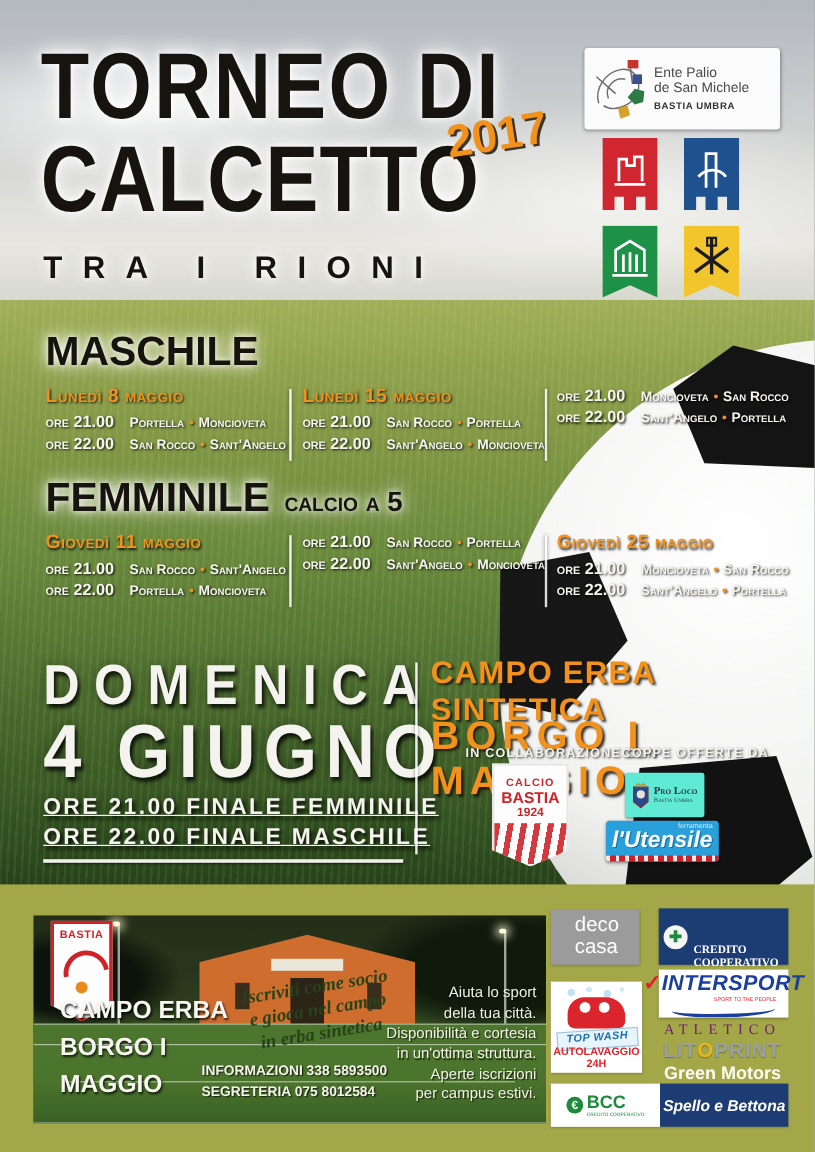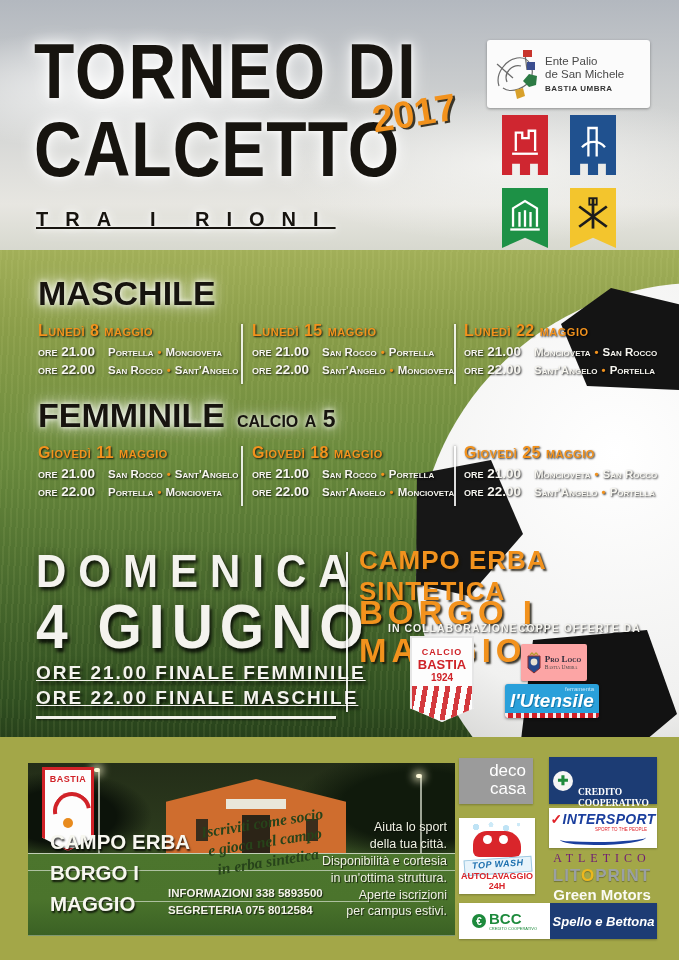--- a/index.html
+++ b/index.html
@@ -27,21 +27,21 @@
   .grunge-white{color:#f4f3ee;font-weight:bold;
      text-shadow:2px 3px 3px rgba(0,0,0,.75),0 0 10px rgba(0,0,0,.35);}
   .grunge-orange{color:#f2921d;font-weight:bold;
      text-shadow:2px 2px 2px rgba(25,20,8,.85);}
   .sc{font-variant:small-caps;}
 
   .title1{left:34px;top:26px;font-size:66px;letter-spacing:2px;transform:scaleY(1.18);transform-origin:top left;}
   .title2{left:34px;top:104px;font-size:66px;letter-spacing:1px;transform:scaleY(1.18);transform-origin:top left;}
   .year{left:372px;top:92px;font-size:38px;color:#f2921d;font-weight:bold;
         transform:rotate(-9deg);text-shadow:2px 2px 0 rgba(30,25,10,.85);}
-  .subtitle{left:36px;top:208px;font-size:20px;letter-spacing:17px;text-decoration:underline;}
+  .subtitle{left:36px;top:208px;font-size:26px;letter-spacing:17px;}
 
   
   .ente-box{left:487px;top:40px;width:163px;height:68px;background:#fbfbfb;border-radius:3px;
             display:flex;align-items:center;box-shadow:0 1px 3px rgba(0,0,0,.35);}
   .ente-text{font-size:11.5px;color:#4a4a4a;line-height:1.15;}
   .ente-city{font-size:8px;font-weight:bold;color:#333;letter-spacing:.5px;margin-top:2px;}
 
   .crest{position:absolute;width:46px;height:60px;}
 
   
@@ -75,21 +75,21 @@
   .cb-badge{left:410px;top:636px;width:64px;height:86px;background:#fdfdfd;border:2px solid #e6e6e6;
      box-sizing:border-box;clip-path:polygon(50% 100%,0 84%,0 0,100% 0,100% 84%);
      text-align:center;color:#cf2328;font-weight:bold;}
   .cb-badge .l1{font-size:9px;margin-top:9px;letter-spacing:1px;}
   .cb-badge .l2{font-size:13px;}
   .cb-badge .l3{font-size:10px;}
   .cb-rays{position:absolute;left:0;bottom:0;width:100%;height:34px;
      background:repeating-linear-gradient(100deg,#cf2328 0 5px,rgba(0,0,0,0) 5px 11px);opacity:.9;}
 
   
-  .proloco{left:521px;top:644px;width:66px;height:37px;background:#fca5a5;border-radius:2px;
+  .proloco{left:521px;top:644px;width:66px;height:37px;background:#5eead4;border-radius:2px;
      display:flex;align-items:center;justify-content:center;gap:4px;box-shadow:0 1px 2px rgba(0,0,0,.4);}
   .pl-name{font-family:"Liberation Serif",serif;font-size:9px;font-weight:bold;color:#2b2b3a;line-height:1.1;}
   .pl-city{font-family:"Liberation Serif",serif;font-size:5.5px;color:#444;}
   .utensile{left:505px;top:684px;width:94px;height:34px;background:#2aa0da;border-radius:3px;
      box-shadow:0 1px 3px rgba(0,0,0,.45);overflow:hidden;}
   .ut-tag{position:absolute;right:5px;top:2px;font-size:6px;color:#cdeafa;}
   .ut-name{position:absolute;left:5px;top:6px;font-size:19px;font-weight:bold;font-style:italic;color:#fff;
      text-shadow:1px 1px 0 #1477ab;}
   .ut-strip{position:absolute;left:0;bottom:0;width:100%;height:5px;background:#d02027;
      background-image:repeating-linear-gradient(90deg,rgba(255,255,255,.9) 0 3px,rgba(0,0,0,0) 3px 8px);}
@@ -131,29 +131,29 @@
      color:#27431a;text-align:center;line-height:1.25;}
   .ph-info{position:absolute;left:140px;top:122px;width:210px;text-align:left;
      font-size:11.5px;font-weight:bold;color:#f3f3e8;line-height:1.5;text-shadow:1px 1px 1px rgba(0,0,0,.7);}
   .ph-msg{position:absolute;right:8px;top:56px;width:130px;text-align:right;font-size:12.5px;
      color:#f0f2e4;line-height:1.35;text-shadow:1px 1px 1px rgba(0,0,0,.7);}
 
   
   .sp{position:absolute;box-shadow:0 1px 2px rgba(0,0,0,.25);}
   .deco{left:459px;top:21px;width:74px;height:46px;background:#9b9b9b;color:#fff;
      padding:4px 7px;box-sizing:border-box;font-size:17px;line-height:1.05;}
-  .deco div{display:flex;justify-content:flex-end;margin-left:13px;}
+  .deco div{display:flex;justify-content:flex-start;margin-left:13px;}
   .credito{left:549px;top:20px;width:108px;height:47px;background:#1c3c74;display:flex;
      align-items:center;gap:5px;padding:4px;box-sizing:border-box;}
   .cr-logo{width:20px;height:20px;border-radius:50%;background:#f5f5f5;flex:none;
      display:flex;align-items:center;justify-content:center;color:#1d8a3c;font-size:13px;font-weight:bold;}
   .cr-text{font-family:"Liberation Serif",serif;color:#fff;font-size:9.5px;font-weight:bold;line-height:1.15;margin-top:46px;}
   .intersport{left:549px;top:71px;width:108px;height:40px;background:#fff;display:flex;
      flex-direction:column;align-items:center;justify-content:center;}
-  .is-row{font-size:14px;font-weight:bold;color:#1b3f9e;font-style:italic;letter-spacing:.3px;}
+  .is-row{font-size:18px;font-weight:bold;color:#1b3f9e;font-style:italic;letter-spacing:.3px;}
   .is-mark{color:#e02128;font-style:normal;}
   .is-tag{font-size:4.5px;color:#e02128;align-self:flex-end;margin-right:10px;}
   .is-swoosh{width:86px;height:10px;border-bottom:3px solid #1b3f9e;border-radius:0 0 60% 40%;}
   .topwash{left:459px;top:81px;width:76px;height:76px;background:#fff;overflow:hidden;}
   .tw-bubbles{position:absolute;left:12px;top:3px;width:50px;height:12px;
      background:radial-gradient(circle 5px at 10% 50%,#bfe3f5 60%,rgba(0,0,0,0) 65%),
        radial-gradient(circle 4px at 40% 30%,#cdeaf8 60%,rgba(0,0,0,0) 65%),
        radial-gradient(circle 5px at 70% 60%,#bfe3f5 60%,rgba(0,0,0,0) 65%),
        radial-gradient(circle 3px at 95% 30%,#cdeaf8 60%,rgba(0,0,0,0) 65%);}
   .tw-car{position:absolute;left:14px;top:13px;width:48px;height:26px;background:#d9252b;
@@ -279,21 +279,20 @@
     <div class="match-row">
       <span class="m-time">ore 21.00</span>
       <span class="m-teams"><span>San Rocco</span><span class="dot">•</span><span>Portella</span></span>
     </div>
     <div class="match-row">
       <span class="m-time">ore 22.00</span>
       <span class="m-teams"><span>Sant'Angelo</span><span class="dot">•</span><span>Moncioveta</span></span>
     </div>
   </div>
   <div class="day-col z2" style="left:464px;top:322px;">
-    <div class="day-date">Lunedì 22 maggio</div>
     <div class="match-row">
       <span class="m-time">ore 21.00</span>
       <span class="m-teams"><span>Moncioveta</span><span class="dot">•</span><span>San Rocco</span></span>
     </div>
     <div class="match-row">
       <span class="m-time">ore 22.00</span>
       <span class="m-teams"><span>Sant'Angelo</span><span class="dot">•</span><span>Portella</span></span>
     </div>
   </div>
   <div class="vsep z2" style="left:241px;top:324px;height:60px;"></div>
@@ -309,21 +308,20 @@
     <div class="match-row">
       <span class="m-time">ore 21.00</span>
       <span class="m-teams"><span>San Rocco</span><span class="dot">•</span><span>Sant'Angelo</span></span>
     </div>
     <div class="match-row">
       <span class="m-time">ore 22.00</span>
       <span class="m-teams"><span>Portella</span><span class="dot">•</span><span>Moncioveta</span></span>
     </div>
   </div>
   <div class="day-col z2" style="left:252px;top:444px;">
-    <div class="day-date">Giovedì 18 maggio</div>
     <div class="match-row">
       <span class="m-time">ore 21.00</span>
       <span class="m-teams"><span>San Rocco</span><span class="dot">•</span><span>Portella</span></span>
     </div>
     <div class="match-row">
       <span class="m-time">ore 22.00</span>
       <span class="m-teams"><span>Sant'Angelo</span><span class="dot">•</span><span>Moncioveta</span></span>
     </div>
   </div>
   <div class="day-col z2" style="left:464px;top:444px;">

